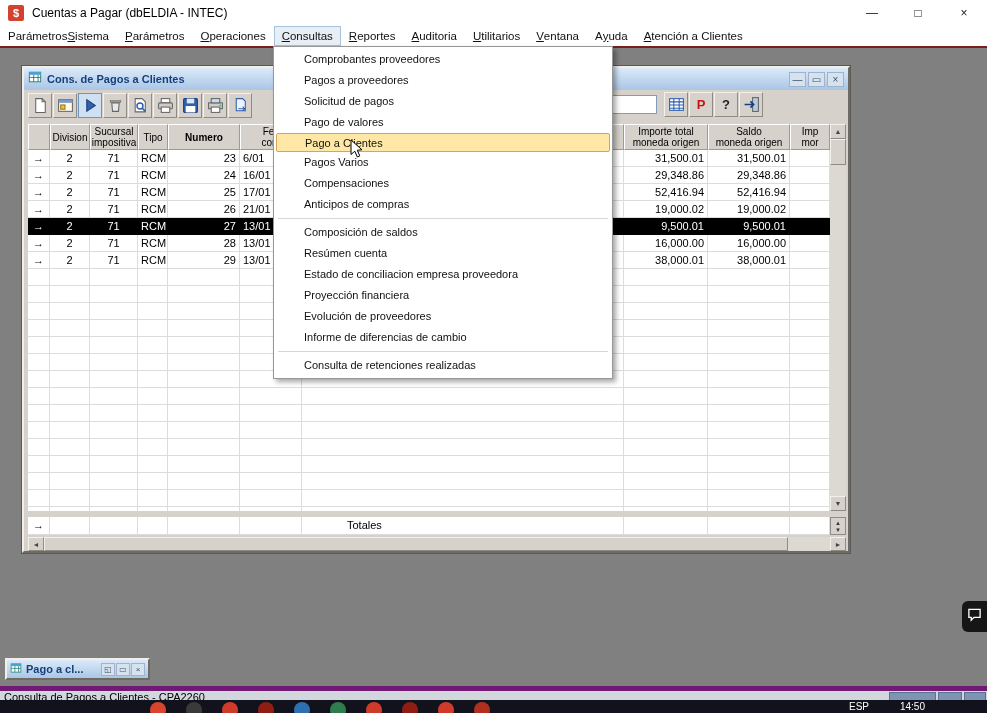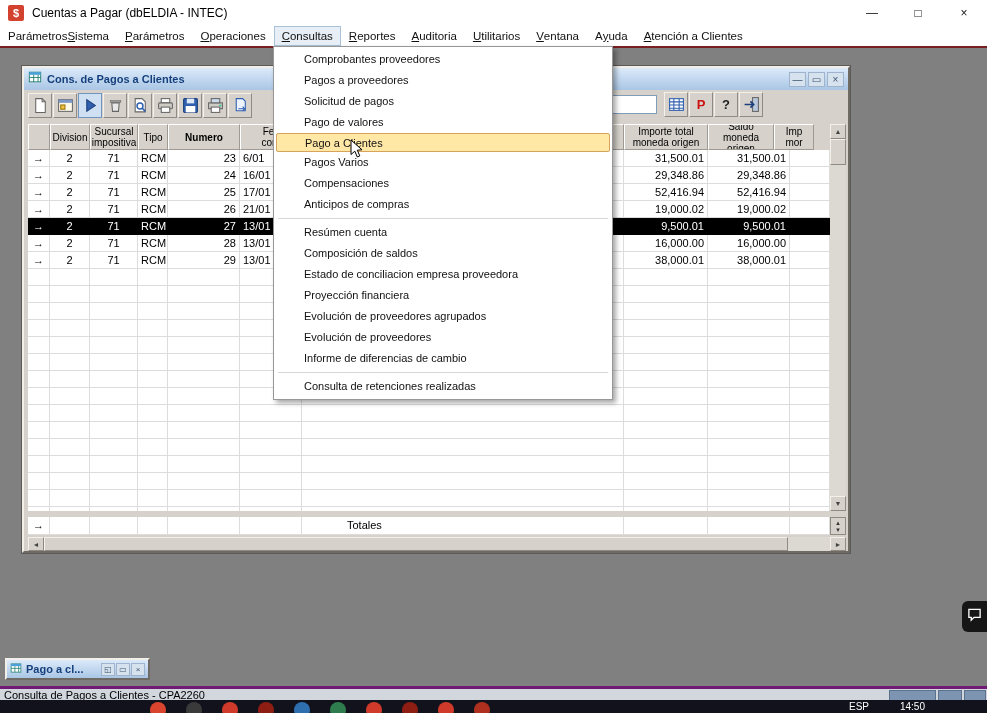--- a/index.html
+++ b/index.html
@@ -74,21 +74,21 @@
   .cursor{position:absolute;left:350px;top:139px;z-index:60;}
   
   .minwin{position:absolute;left:5px;top:658px;width:145px;height:22px;background:linear-gradient(180deg,#dceafa,#a9c6e5);
           border:2px solid;border-color:#f2efe9 #6f6b64 #6f6b64 #f2efe9;box-sizing:border-box;display:flex;align-items:center;
           padding:0 3px;z-index:5;}
   .minwin-title{font-size:11px;font-weight:bold;color:#16407c;margin-left:4px;white-space:nowrap;overflow:hidden;}
   .minwin-btns{margin-left:auto;display:flex;gap:1px;}
   .minwin-btn{width:14px;height:13px;background:#d7e2ef;border:1px solid #9fb4cc;box-sizing:border-box;font-size:8px;
               color:#3c536e;display:flex;align-items:center;justify-content:center;}
   
-  .statusbar{position:absolute;left:0;top:686px;width:987px;height:14px;background:#d2d7de;border-top:3px solid #701a75;
+  .statusbar{position:absolute;left:0;top:686px;width:987px;height:14px;background:#d2d7de;border-top:5px solid #701a75;
              box-sizing:border-box;z-index:6;}
   .sb-text{position:absolute;left:4px;top:0;font-size:11px;line-height:13px;color:#000;}
   .sb-panels{position:absolute;right:1px;top:1px;display:flex;gap:2px;}
   .sb-panel{height:12px;background:var(--statusbar-panel,#7d94b3);border:1px solid #5c718c;box-sizing:border-box;}
   .taskbar{position:absolute;left:0;top:700px;width:987px;height:13px;background:var(--taskbar-background,#12121c);
            overflow:hidden;z-index:7;}
   .task-icon{position:absolute;top:2px;width:16px;height:16px;border-radius:50%;}
   .tb-lang{position:absolute;right:118px;top:1px;font-size:10px;color:#fff;}
   .tb-time{position:absolute;right:62px;top:1px;font-size:10px;color:#fff;}
   .chatwidget{position:absolute;left:962px;top:601px;width:25px;height:31px;background:#161616;border-radius:6px 0 0 6px;
@@ -250,21 +250,21 @@
         <div class="gh" style="width: 40px;">Division</div>
         <div class="gh" style="width: 48px;">Sucursal
 impositiva</div>
         <div class="gh" style="width: 30px;">Tipo</div>
         <div class="gh" style="width: 72px; font-weight: bold;">Numero</div>
         <div class="gh" style="width: 62px;">Fec
 cont</div>
         <div class="gh" style="width: 322px;"></div>
         <div class="gh" style="width: 84px;">Importe total
 moneda origen</div>
-        <div class="gh" style="width: 66px;">Saldo
+        <div class="gh" style="width: 82px;">Saldo
 moneda origen</div>
         <div class="gh" style="width: 40px;">Imp
 mor</div>
       </div>
     <div class="grid-body">
         <div class="gr">
           <div class="gc ac ptr" style="width: 22px;">→</div>
           <div class="gc ac" style="width: 40px;">2</div>
           <div class="gc ac" style="width: 48px;">71</div>
           <div class="gc al" style="width: 30px;">RCM</div>
@@ -564,25 +564,24 @@
   <div class="dropdown">
       <div class="dd-item">Comprobantes proveedores</div>
       <div class="dd-item">Pagos a proveedores</div>
       <div class="dd-item">Solicitud de pagos</div>
       <div class="dd-item">Pago de valores</div>
       <div class="dd-item hl">Pago a Clientes</div>
       <div class="dd-item">Pagos Varios</div>
       <div class="dd-item">Compensaciones</div>
       <div class="dd-item">Anticipos de compras</div>
       <div class="menu-sep"></div>
+      <div class="dd-item">Composición de saldos</div>
       <div class="dd-item">Resúmen cuenta</div>
-      <div class="dd-item">Composición de saldos</div>
       <div class="dd-item">Estado de conciliacion empresa proveedora</div>
       <div class="dd-item">Proyección financiera</div>
-      <div class="dd-item">Evolución de proveedores agrupados</div>
       <div class="dd-item">Evolución de proveedores</div>
       <div class="dd-item">Informe de diferencias de cambio</div>
       <div class="menu-sep"></div>
       <div class="dd-item">Consulta de retenciones realizadas</div>
     </div>
 
   <div class="cursor"><svg width="14" height="20" viewBox="0 0 14 20">
         <path d="M1 1 L1 15.5 L4.8 12.2 L7.3 18 L9.8 16.9 L7.3 11.2 L12 10.8 Z" fill="#fff" stroke="#000" stroke-width="1"></path>
       </svg></div>
 

